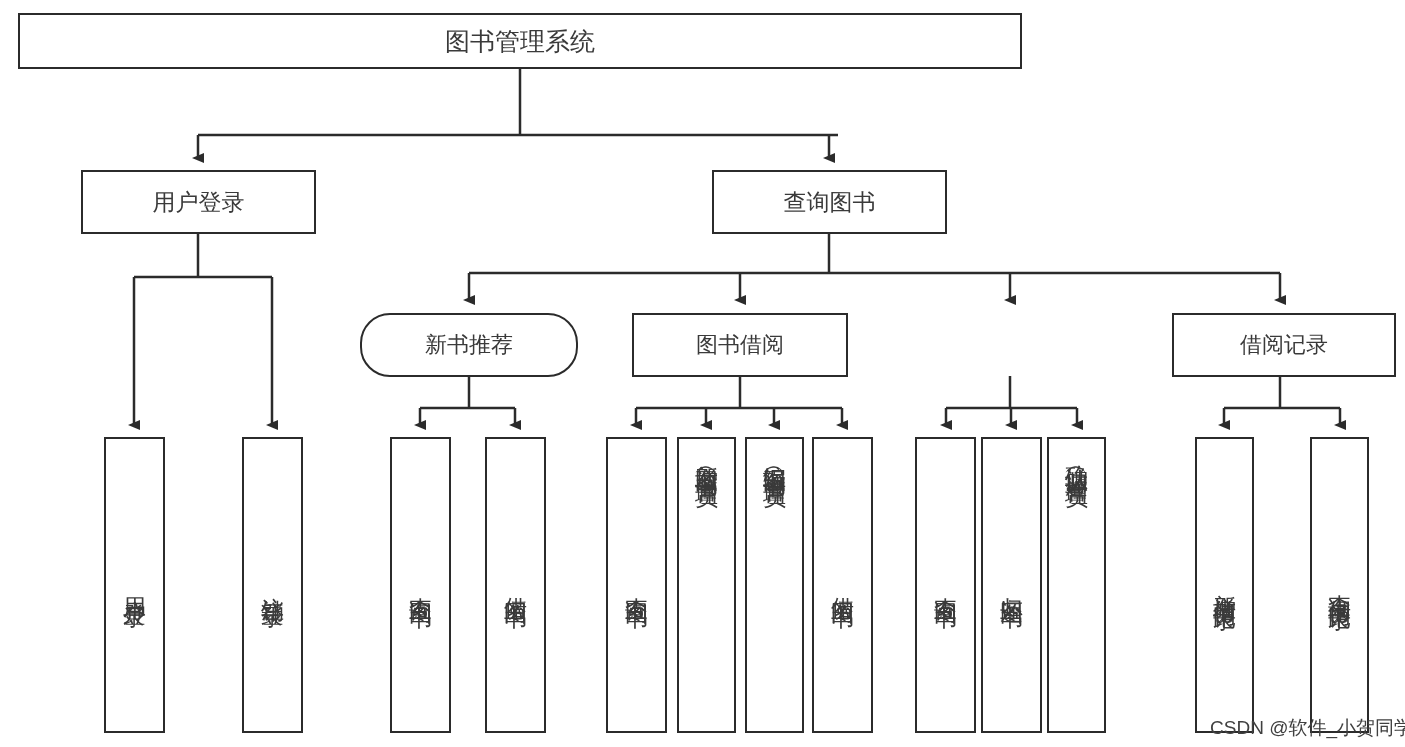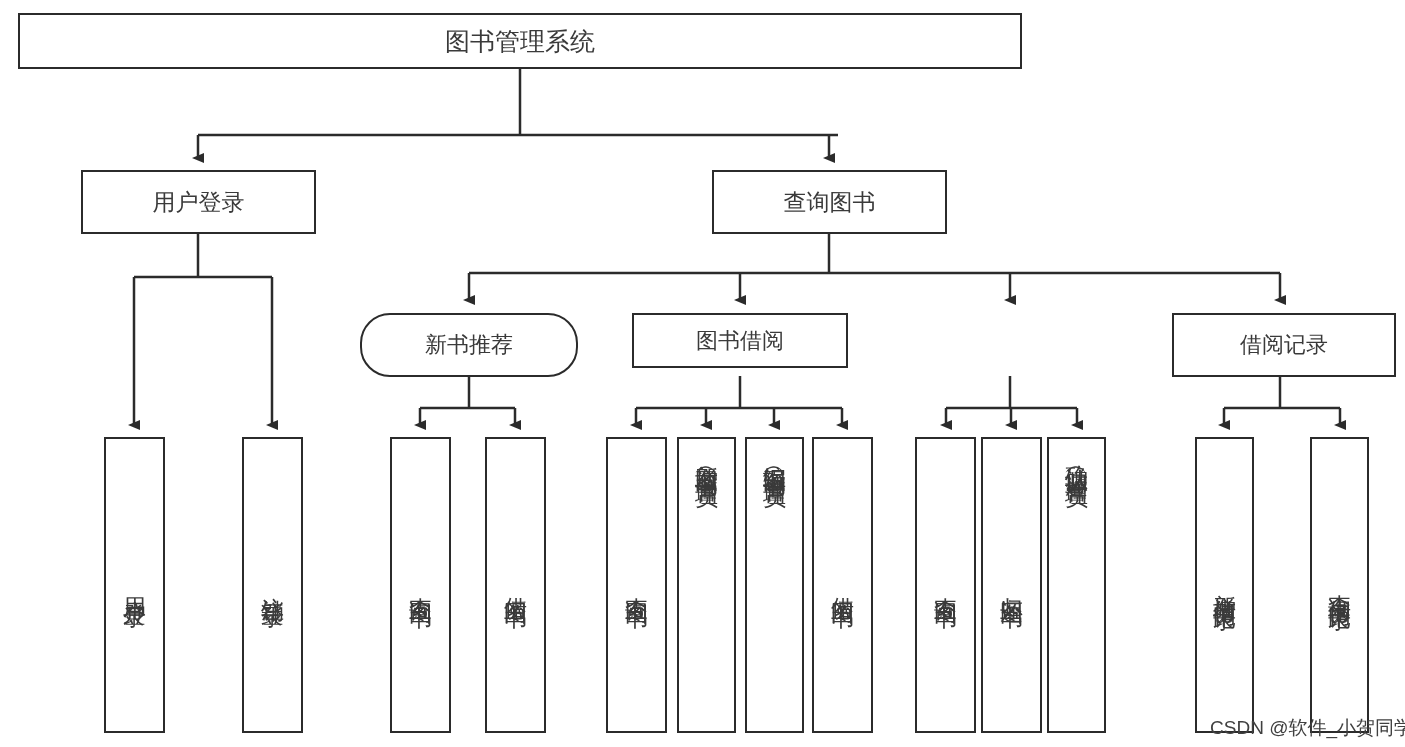--- a/index.html
+++ b/index.html
@@ -139,21 +139,21 @@
   </div>
 
   <div class="node level1" style="left:712px; top:170px; width:235px; height:64px;">
     <span>查询图书</span>
   </div>
 
   <div class="node level2" style="left:360px; top:313px; width:218px; height:64px;border-radius:30px;">
     <span>新书推荐</span>
   </div>
 
-  <div class="node level2" style="left:632px; top:313px; width:216px; height:55px;">
+  <div class="node level2" style="left:632px; top:313px; width:216px; height:64px;">
     <span>图书借阅</span>
   </div>
 
 
   <div class="node level2" style="left:1172px; top:313px; width:224px; height:64px;">
     <span>借阅记录</span>
   </div>
 
   <div class="node leaf center-text" style="left:104px; top:437px; width:61px; height:296px;">
     <span class="vtext">用户登录</span>

